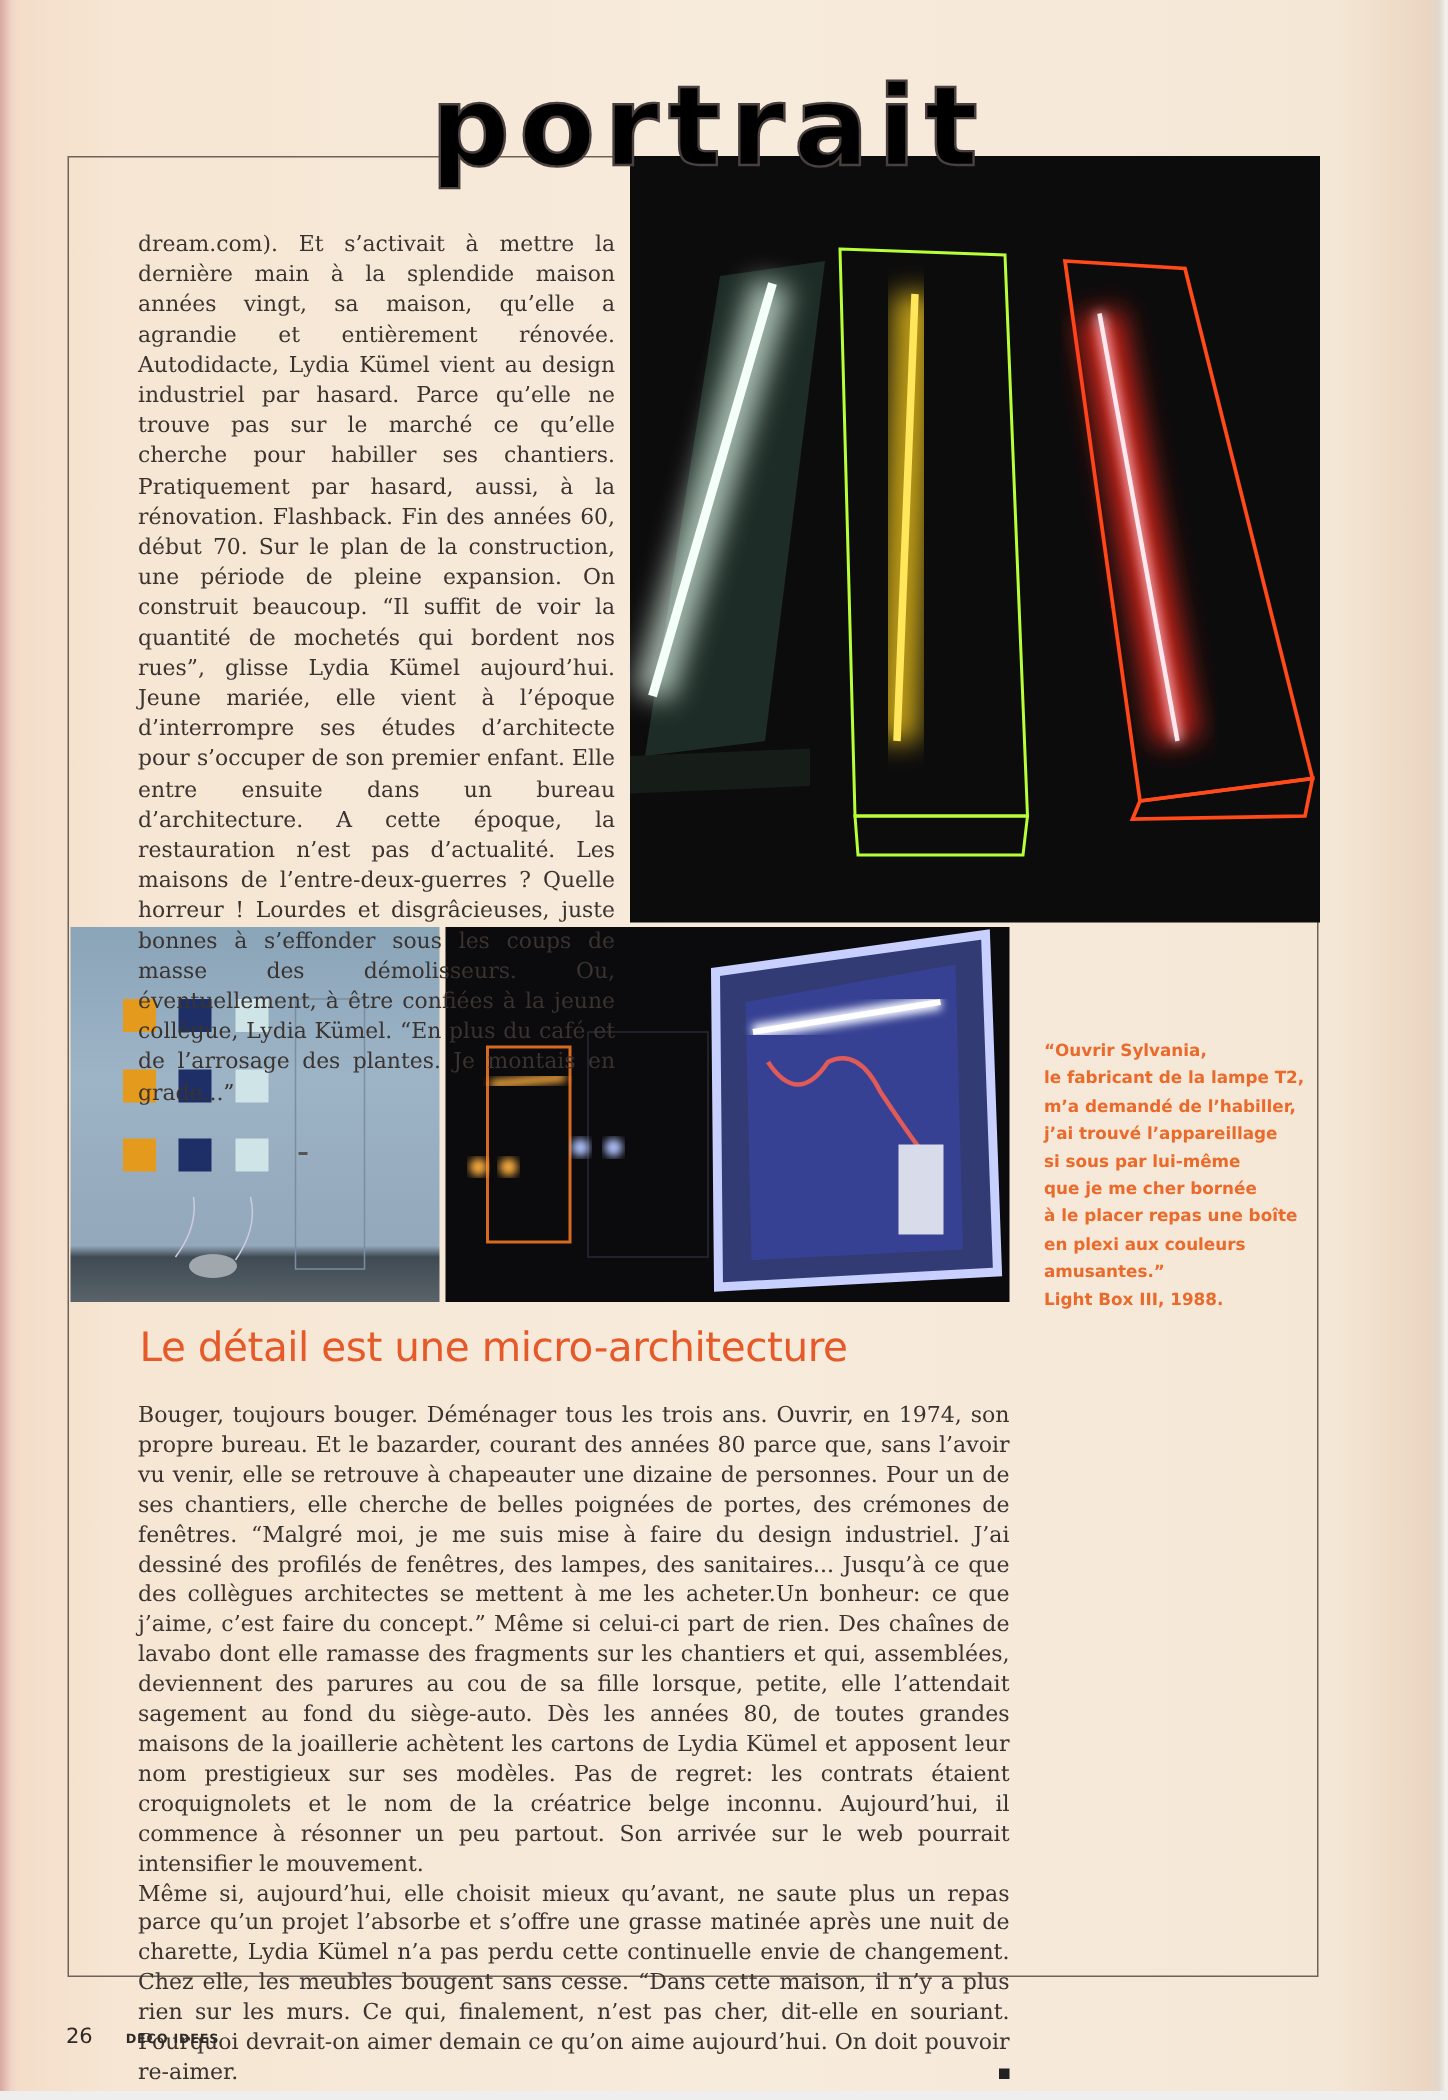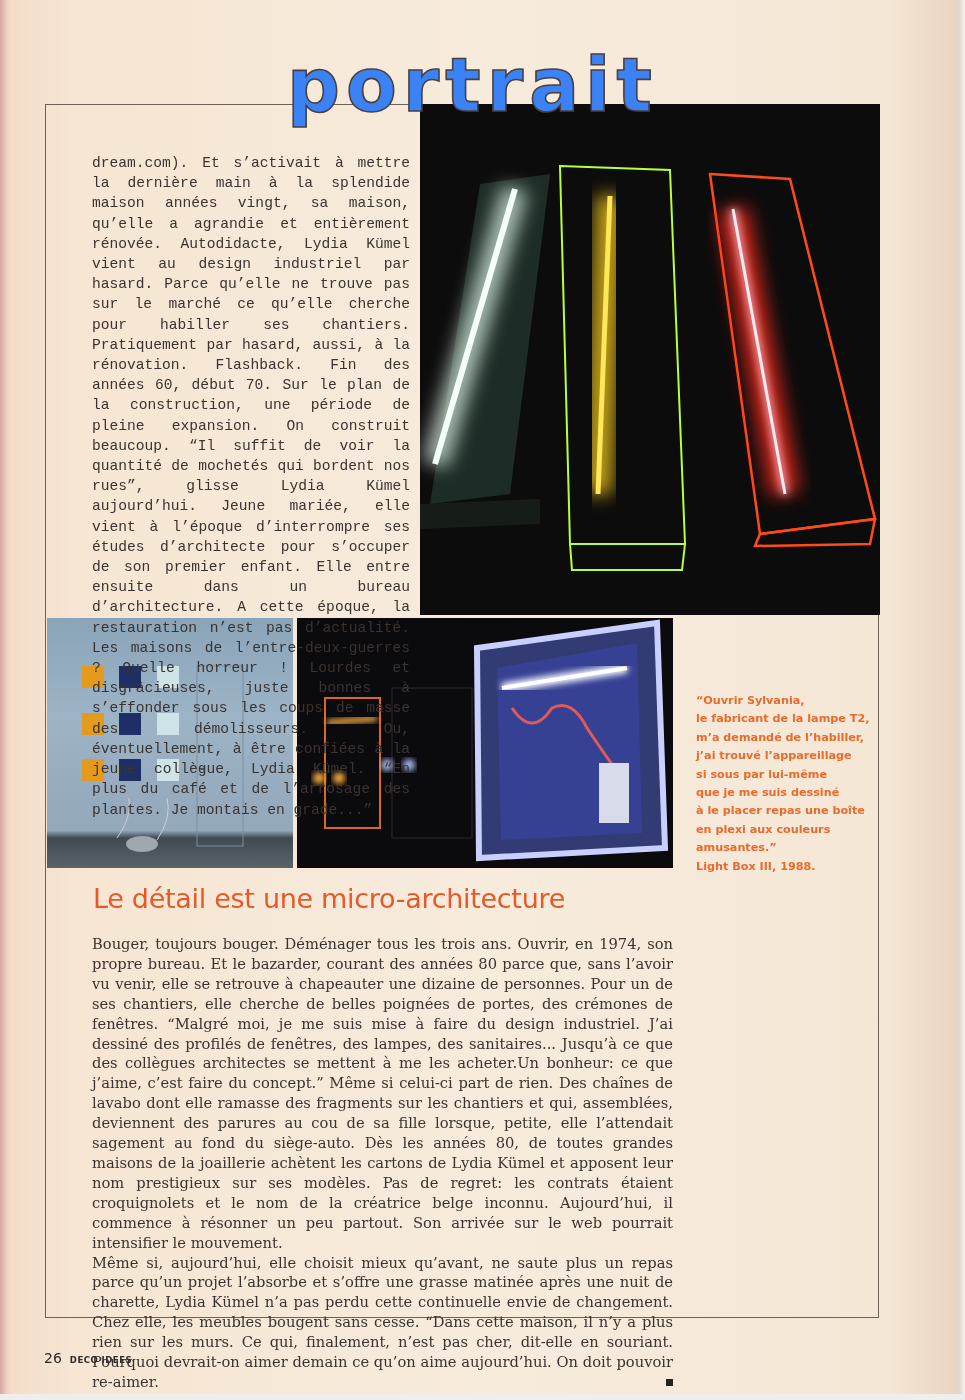--- a/index.html
+++ b/index.html
@@ -11,41 +11,41 @@
   .page-edge-left { position:absolute; left:0; top:0; width:12px; height:1400px;
     background: linear-gradient(90deg,#d8a8a0 0%, #efd3c4 60%, rgba(0,0,0,0) 100%); }
   .page-edge-right { position:absolute; right:0; top:0; width:14px; height:1400px;
     background: linear-gradient(90deg, rgba(0,0,0,0) 0%, #e2d8cc 60%, #f4f4f4 100%); }
   .page-edge-bottom { position:absolute; left:0; bottom:0; width:965px; height:6px; background:#eee; }
 
   .frame { position:absolute; left:45px; top:104px; width:834px; height:1214px;
     border:1px solid #6e6258; box-sizing:border-box; }
 
   .title { position:absolute; left:287px; top:48px; font-family:"DejaVu Sans", sans-serif;
-    font-weight:bold; font-size:74px; letter-spacing:6px; color:#3b82f6;
+    font-weight:bold; font-size:74px; letter-spacing:6px; color:#000000;
     -webkit-text-stroke:1.6px #4a4040; line-height:1; z-index:5; }
 
   .photo { position:absolute; overflow:hidden; }
   .photo-main { left:420px; top:104px; width:460px; height:511px; background:#0d0c0d; z-index:2; }
   .photo-wall { left:47px; top:618px; width:246px; height:250px;
     background: linear-gradient(180deg,#8aa4b8 0%, #9db4c6 40%, #93a8ba 85%, #3f4a52 88%, #5a636a 100%); }
   .photo-boxes { left:297px; top:618px; width:376px; height:250px; background:#0b0a0d; }
   .col-text { position:absolute; left:92px; top:153px; width:318px; font-size:14.6px; line-height:20.2px;
     color:#3a3330; text-align:justify; }
-  .col-text p { margin:0;font-family:Liberation Mono, monospace; }
+  .col-text p { margin:0; }
   .caption { position:absolute; left:696px; top:692px; width:180px; font-family:"DejaVu Sans", sans-serif;
     font-weight:bold; font-size:11.2px; line-height:18.4px; color:#ea6a2b; }
   .caption p { margin:0; }
   .heading { position:absolute; left:93px; top:883px; font-family:"DejaVu Sans", sans-serif; font-size:27px;
     color:#e65a2a; letter-spacing:-0.3px; }
   .body-text { position:absolute; left:92px; top:915px; width:581px; font-size:14.7px; line-height:19.9px;
     color:#3a3330; text-align:justify;margin-top:19px; }
   .body-text p { margin:0; }
   .end-mark { display:inline-block; width:7px; height:7px; background:#222; float:right; margin-top:7px; margin-right:0; }
-  .footer { position:absolute; left:44px; top:1350px; display:flex; align-items:baseline; gap:8px; color:#2e2a28; }
+  .footer { position:absolute; left:44px; top:1350px; display:flex; align-items:baseline; gap:22px; color:#2e2a28; }
   .footer .num { font-family:"DejaVu Sans", sans-serif; font-size:14px; }
   .footer .pub { font-family:"DejaVu Sans", sans-serif; font-weight:bold; font-size:8.5px; letter-spacing:0.5px; }
 </style>
 </head>
 <body>
 
 <div class="page-edge-left"></div>
 <div class="page-edge-right"></div>
 <div class="page-edge-bottom"></div>
 
@@ -129,21 +129,21 @@
 <div class="col-text">
   <p>dream.com). Et s’activait à mettre la dernière main à la splendide maison années vingt, sa maison, qu’elle a agrandie et entièrement rénovée. Autodidacte, Lydia Kümel vient au design industriel par hasard. Parce qu’elle ne trouve pas sur le marché ce qu’elle cherche pour habiller ses chantiers. Pratiquement par hasard, aussi, à la rénovation. Flashback. Fin des années 60, début 70. Sur le plan de la construction, une période de pleine expansion. On construit beaucoup. “Il suffit de voir la quantité de mochetés qui bordent nos rues”, glisse Lydia Kümel aujourd’hui. Jeune mariée, elle vient à l’époque d’interrompre ses études d’architecte pour s’occuper de son premier enfant. Elle entre ensuite dans un bureau d’architecture. A cette époque, la restauration n’est pas d’actualité. Les maisons de l’entre-deux-guerres ? Quelle horreur ! Lourdes et disgrâcieuses, juste bonnes à s’effonder sous les coups de masse des démolisseurs.  Ou, éventuellement, à être confiées à la jeune collègue, Lydia Kümel. “En plus du café et de l’arrosage des plantes. Je montais en grade...”</p>
 </div>
 
 <div class="caption">
   <p>“Ouvrir Sylvania,</p>
   <p>le fabricant de la lampe T2,</p>
   <p>m’a demandé de l’habiller,</p>
   <p>j’ai trouvé l’appareillage</p>
   <p>si sous par lui-même</p>
-  <p>que je me suis dessiné</p>
+  <p>que je me cher bornée</p>
   <p>à le placer repas une boîte</p>
   <p>en plexi aux couleurs</p>
   <p>amusantes.”</p>
   <p>Light Box III, 1988.</p>
 </div>
 
 <div class="heading">Le détail est une micro-architecture</div>
 
 <div class="body-text">
   <p>Bouger, toujours bouger. Déménager tous les trois ans. Ouvrir, en 1974,  son propre bureau. Et le bazarder, courant des années 80 parce que, sans l’avoir vu venir, elle se retrouve à chapeauter une dizaine de personnes. Pour un de ses chantiers, elle cherche de belles poignées de portes, des crémones de fenêtres. “Malgré moi, je me suis mise à faire du design industriel. J’ai dessiné des profilés de fenêtres, des lampes, des sanitaires... Jusqu’à ce que des collègues architectes se mettent à me les acheter.Un bonheur: ce que j’aime, c’est faire du concept.” Même si celui-ci part de rien. Des chaînes de lavabo dont elle ramasse des  fragments sur les chantiers et qui, assemblées, deviennent des parures au cou de sa fille lorsque, petite, elle l’attendait sagement au fond du siège-auto. Dès les années 80, de toutes grandes maisons de la joaillerie achètent les cartons de Lydia Kümel et apposent leur nom prestigieux sur ses modèles. Pas de regret: les contrats étaient croquignolets et le nom de la créatrice belge inconnu. Aujourd’hui, il commence à résonner un peu partout. Son arrivée sur le web pourrait intensifier le mouvement.</p>

